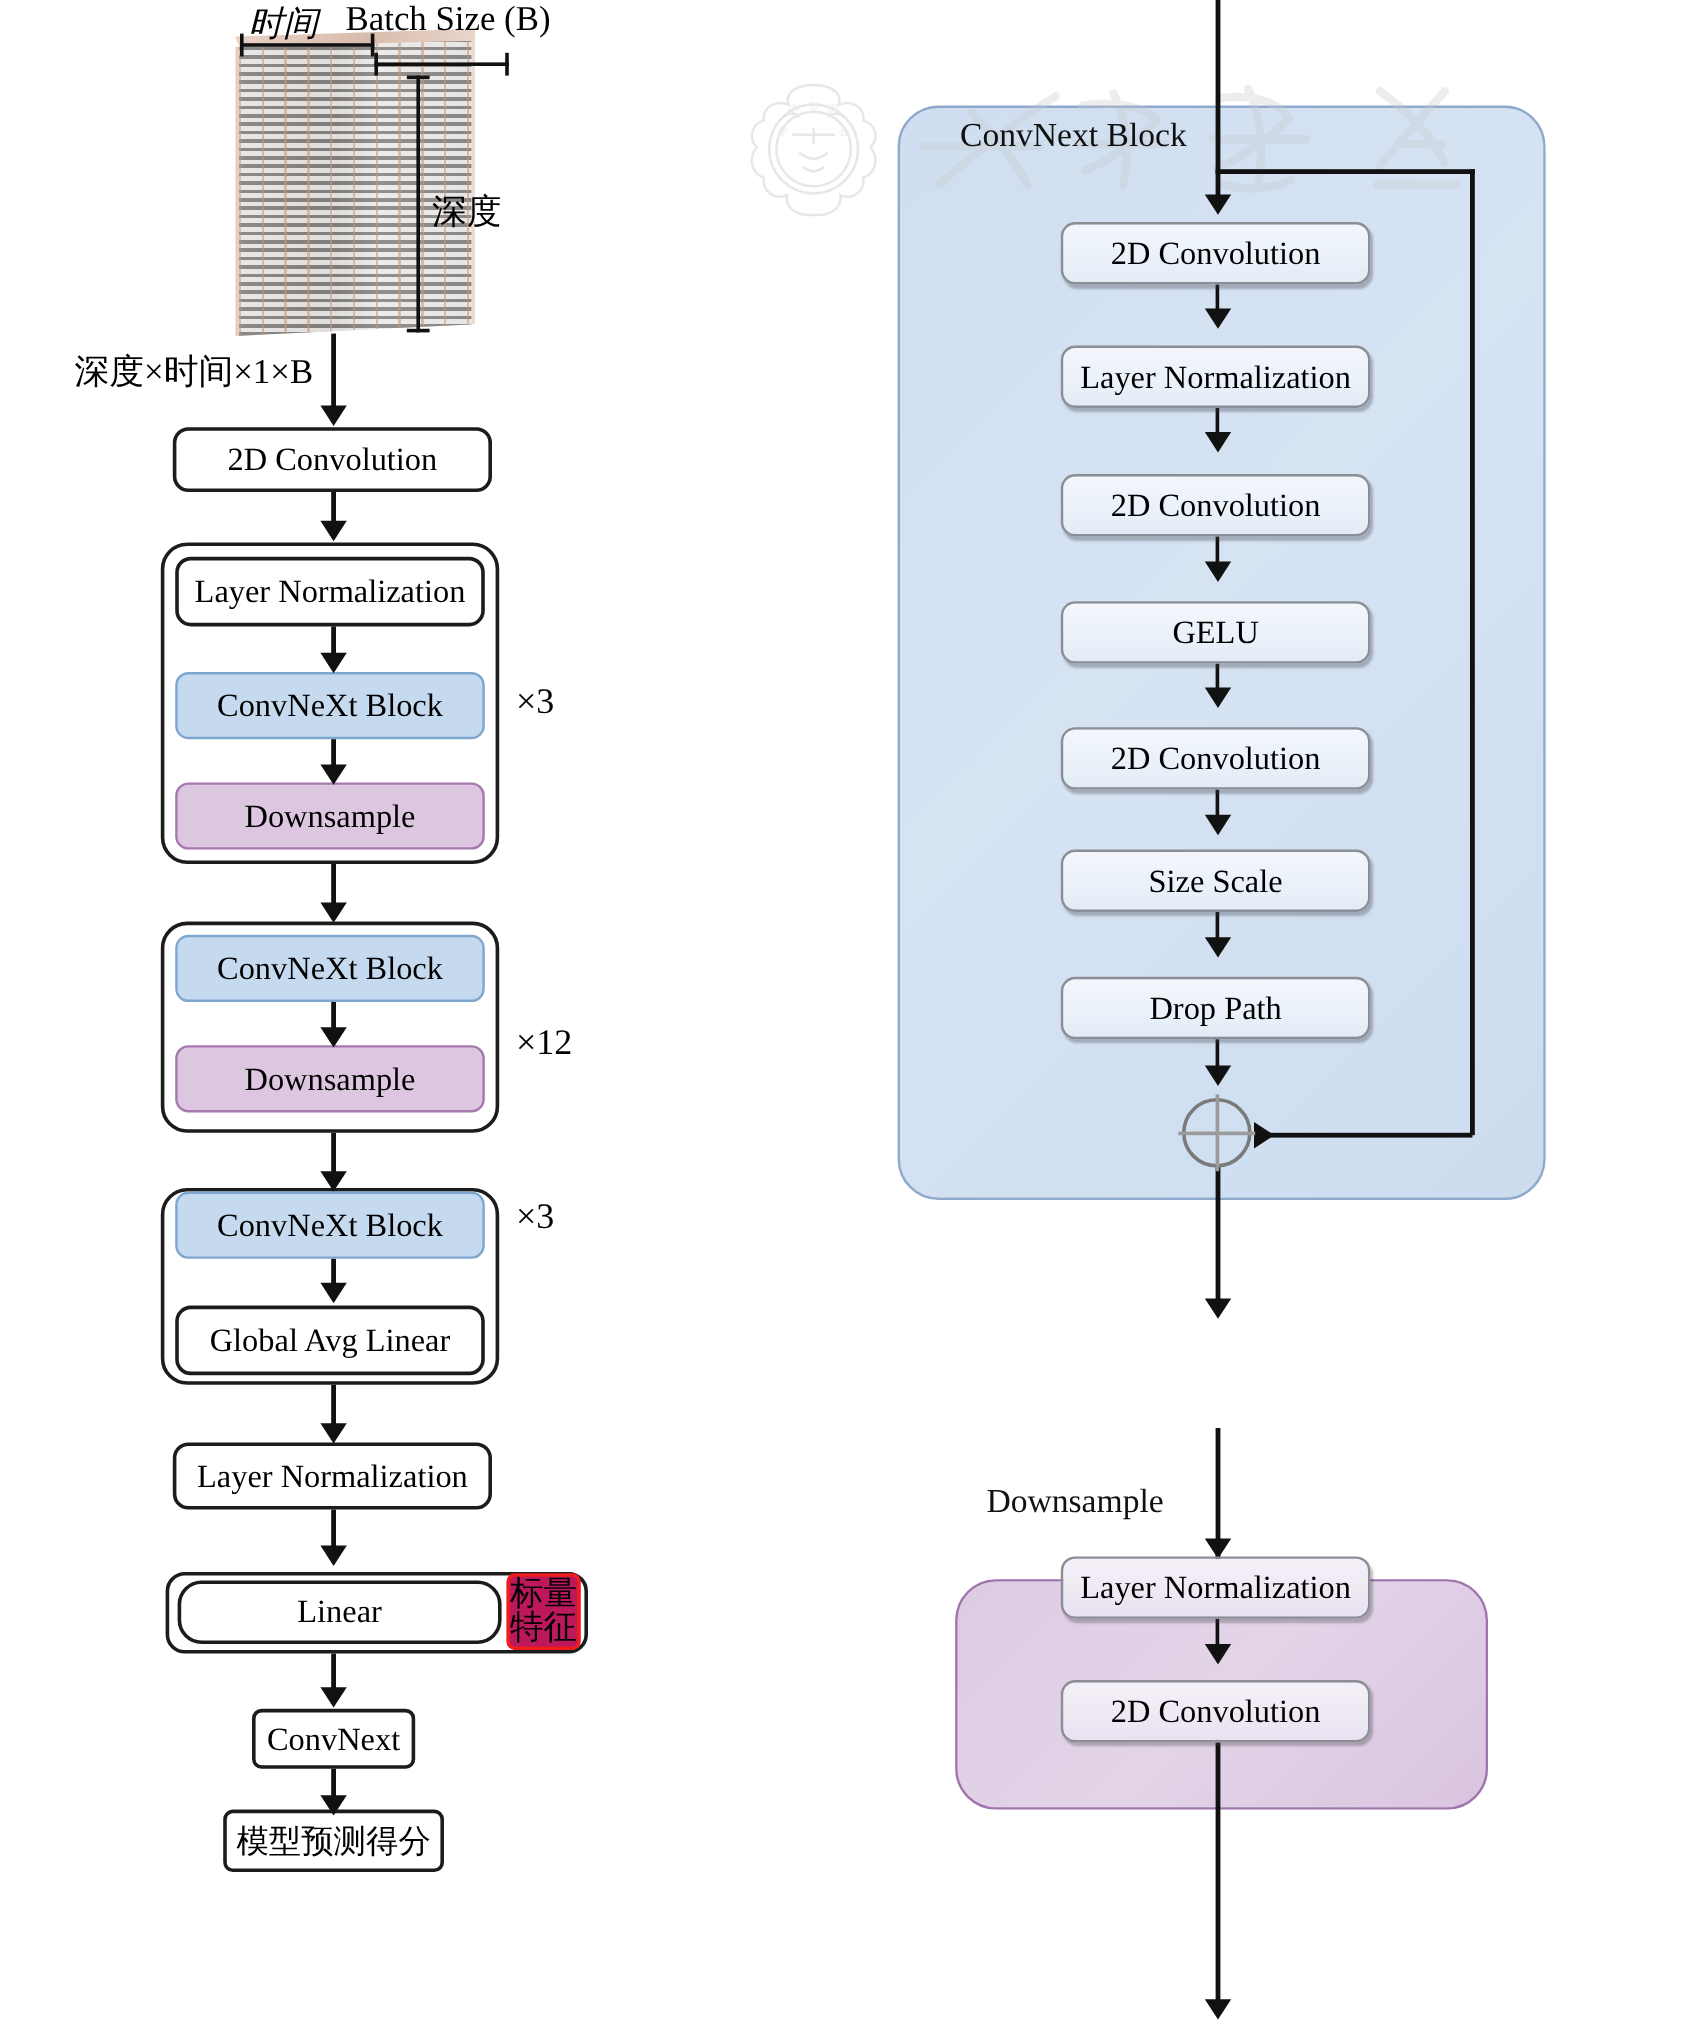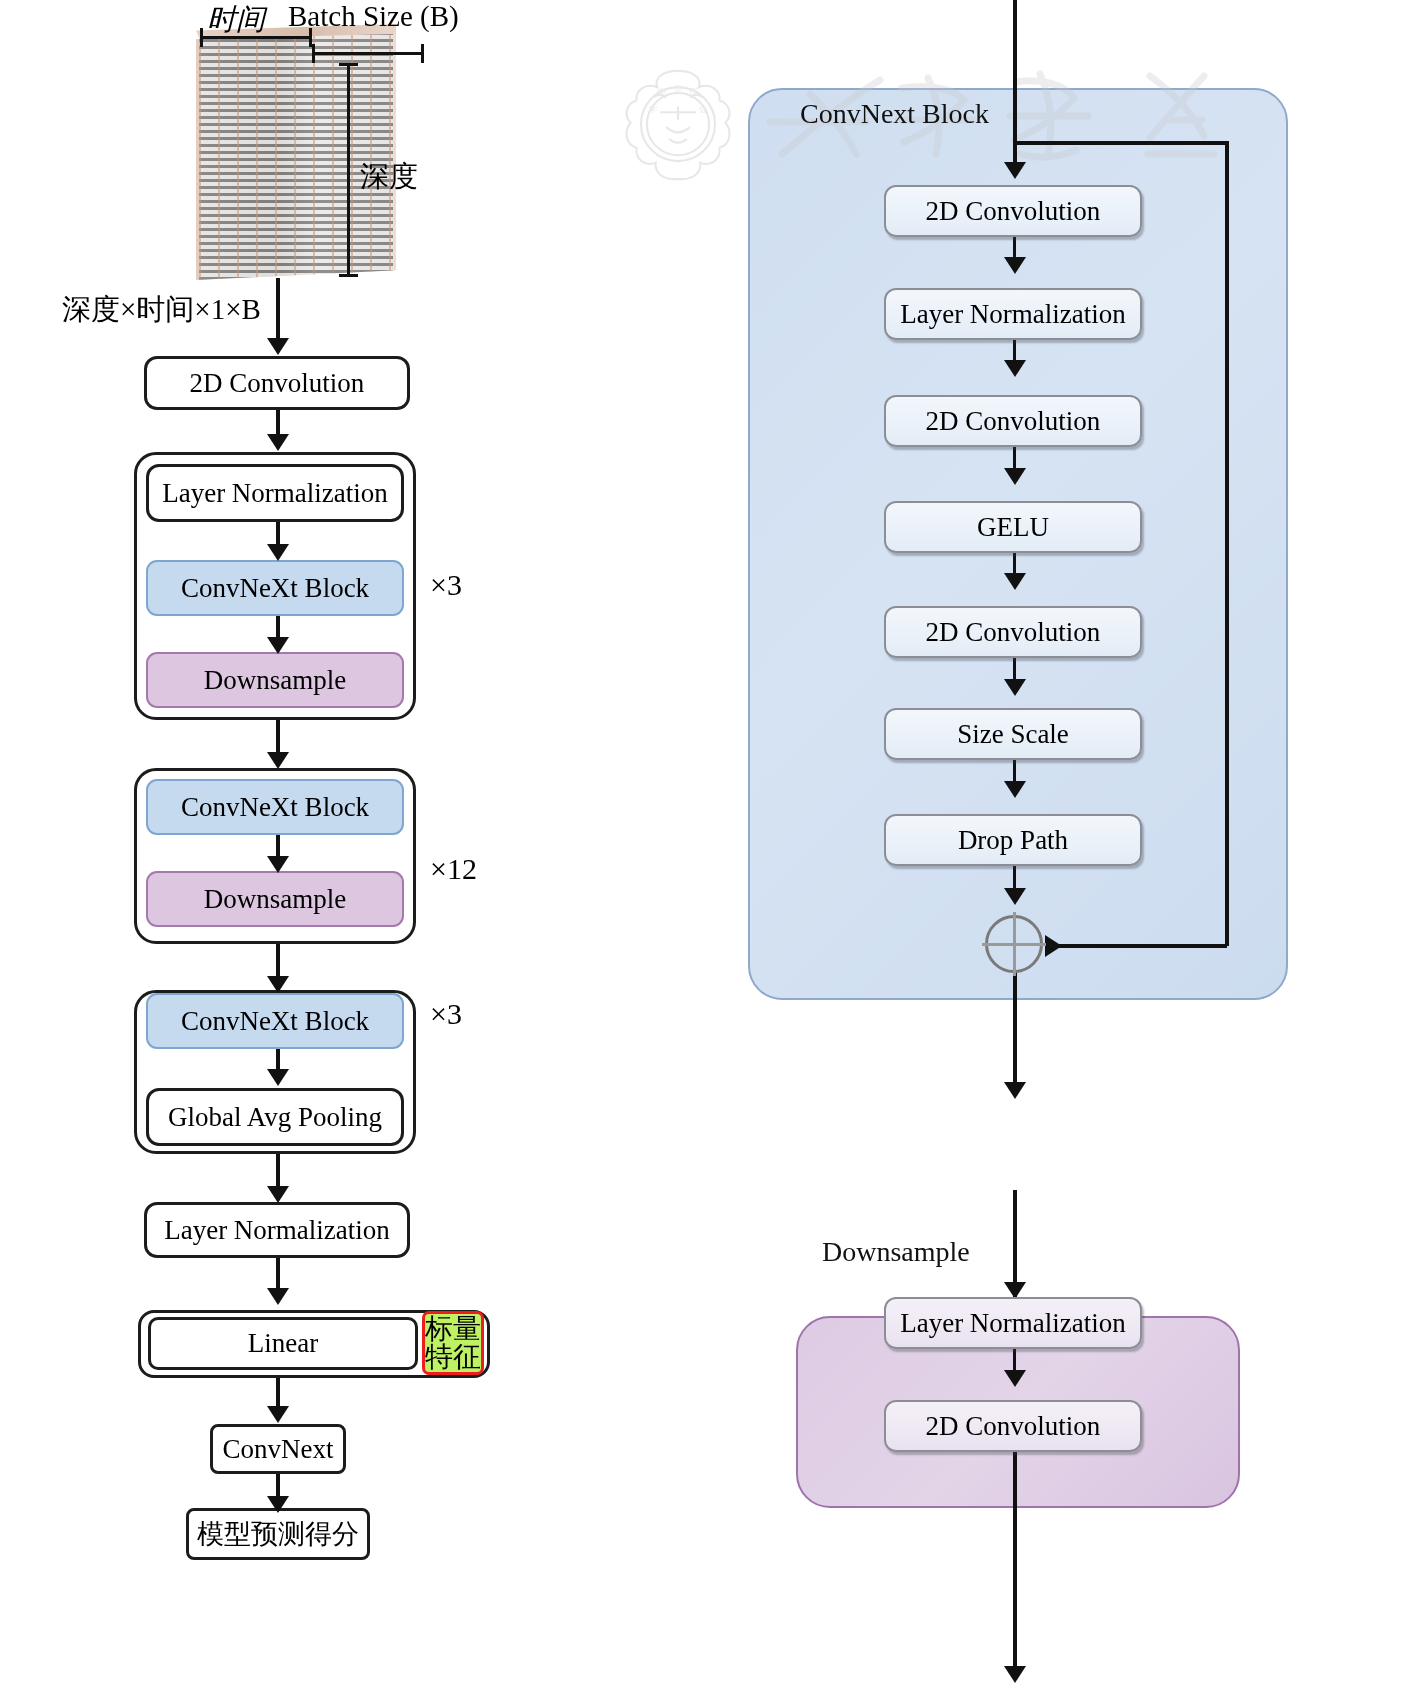--- a/index.html
+++ b/index.html
@@ -149,21 +149,21 @@
     position:absolute; left:-8px; width:19px; height:3px; background:#111;
   }
   .ruler-v .cap-t { top:0; } .ruler-v .cap-b { bottom:0; }
   .dim-label { position:absolute; font-size:29px; white-space:nowrap; z-index:5; }
 
   
   .scalar-tag {
     position:absolute;
     border:3px solid #ee1c1c;
     border-radius:7px;
-    background:#bef264;
+    background:#be185d;
     display:flex; flex-direction:column;
     align-items:center; justify-content:center;
     font-size:28px; line-height:1.0;
     z-index:8;
   }
 
   
   #wm-seal {
     position:absolute; left:604px; top:62px; width:148px; height:148px;
     z-index:1; opacity:.30;
@@ -281,36 +281,36 @@
 
 <div class="group-outline" style="left:134px; top:990px; width:282px; height:164px;"></div>
 
 <div class="node chip-blue" style="left:146px; top:993px; width:258px; height:56px;">
   <span>ConvNeXt Block</span>
 </div>
 <div class="vline" style="left:276px; top:1049px; height:32px;"></div>
 <div class="arrowhead" style="left:267px; top:1069px;"></div>
 
 <div class="node box-white" style="left:146px; top:1088px; width:258px; height:58px;">
-  <span>Global Avg Pooling</span>
+  <span>Global Avg Linear</span>
 </div>
 
 <div class="mult" style="left:430px; top:997px;">×3</div>
 
 <div class="vline" style="left:276px; top:1154px; height:46px;"></div>
 <div class="arrowhead" style="left:267px; top:1186px;"></div>
 
 <div class="node box-white" style="left:144px; top:1202px; width:266px; height:56px;">
   <span>Layer Normalization</span>
 </div>
 <div class="vline" style="left:276px; top:1258px; height:44px;"></div>
 <div class="arrowhead" style="left:267px; top:1288px;"></div>
 
 <div class="group-outline" style="left:138px; top:1310px; width:352px; height:68px; border-radius:16px;"></div>
-<div class="node box-white" style="left:148px; top:1317px; width:270px; height:53px; border-radius:10px;">
+<div class="node box-white" style="left:148px; top:1317px; width:270px; height:53px; border-radius:20px;">
   <span>Linear</span>
 </div>
 <div class="scalar-tag" style="left:422px; top:1311px; width:62px; height:64px;">
   <span>标量</span>
   <span>特征</span>
 </div>
 
 <div class="vline" style="left:276px; top:1378px; height:42px;"></div>
 <div class="arrowhead" style="left:267px; top:1406px;"></div>
 

